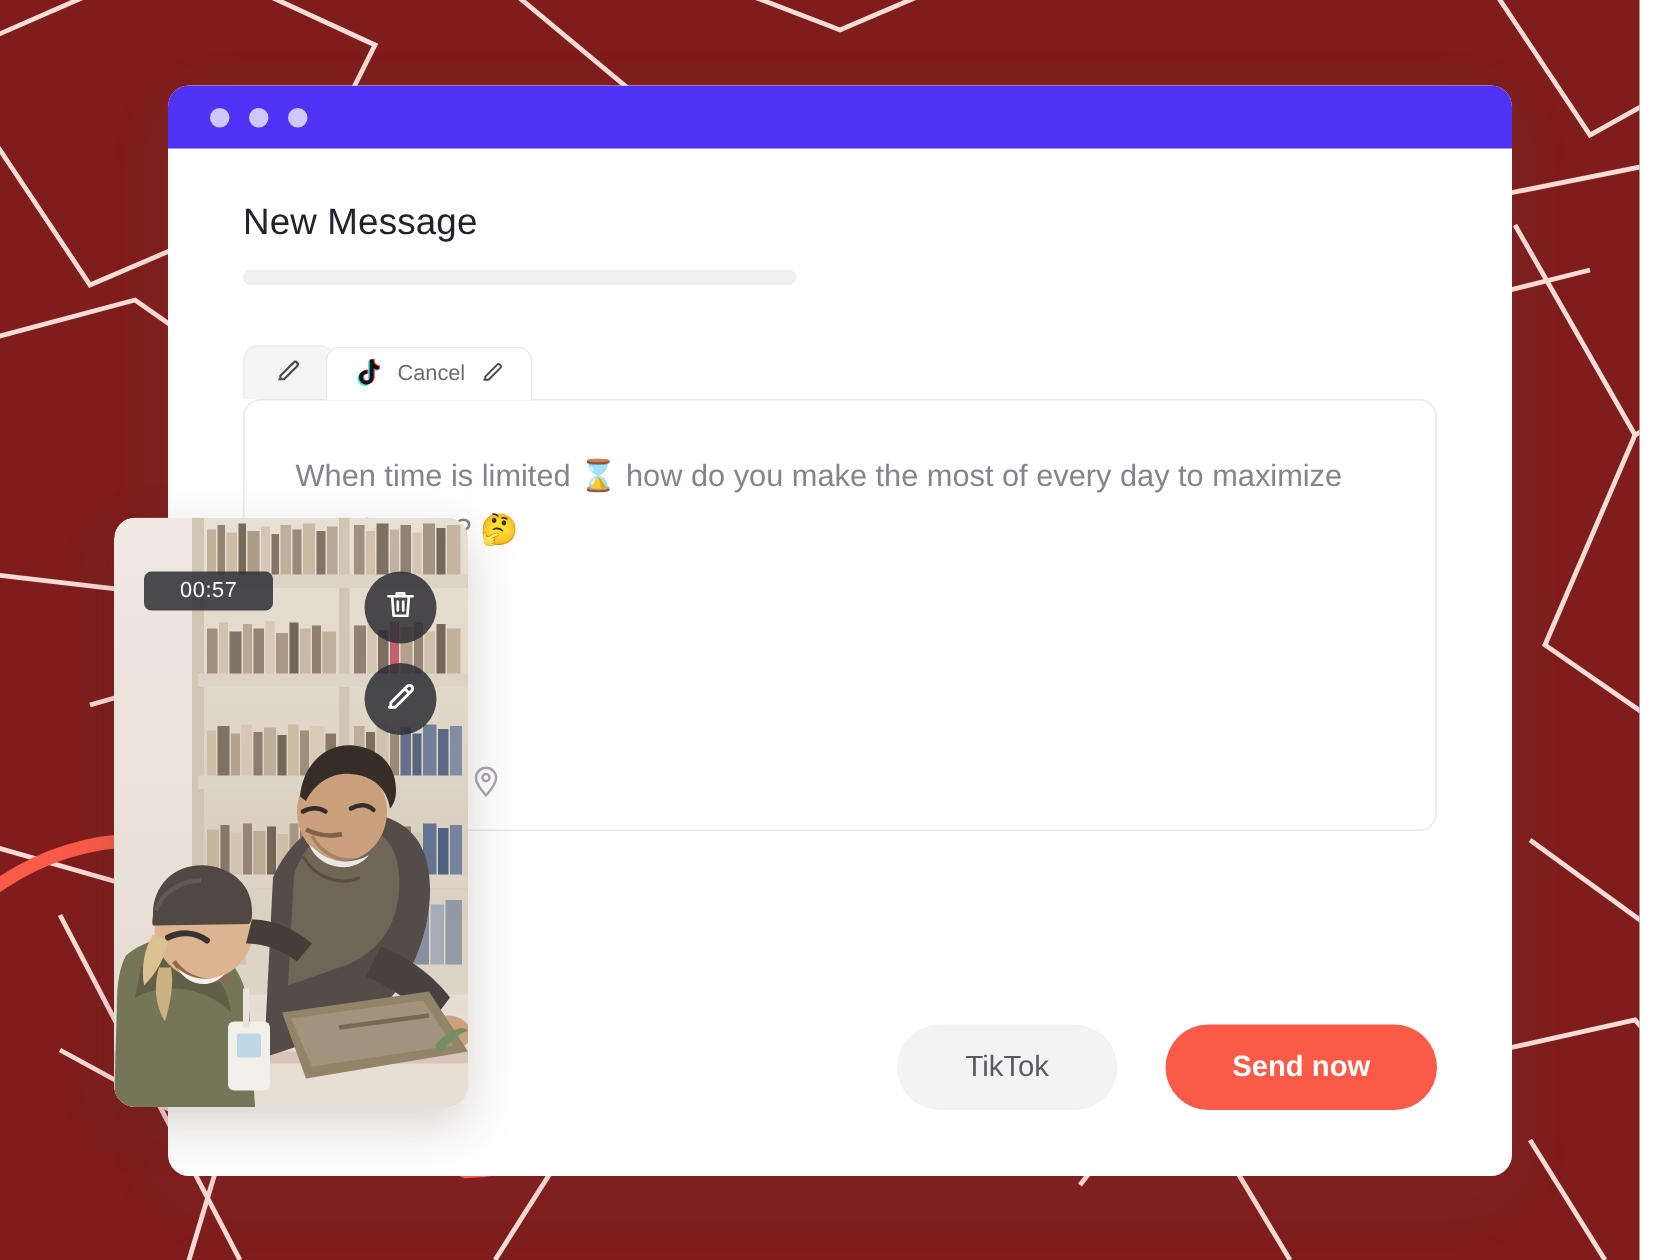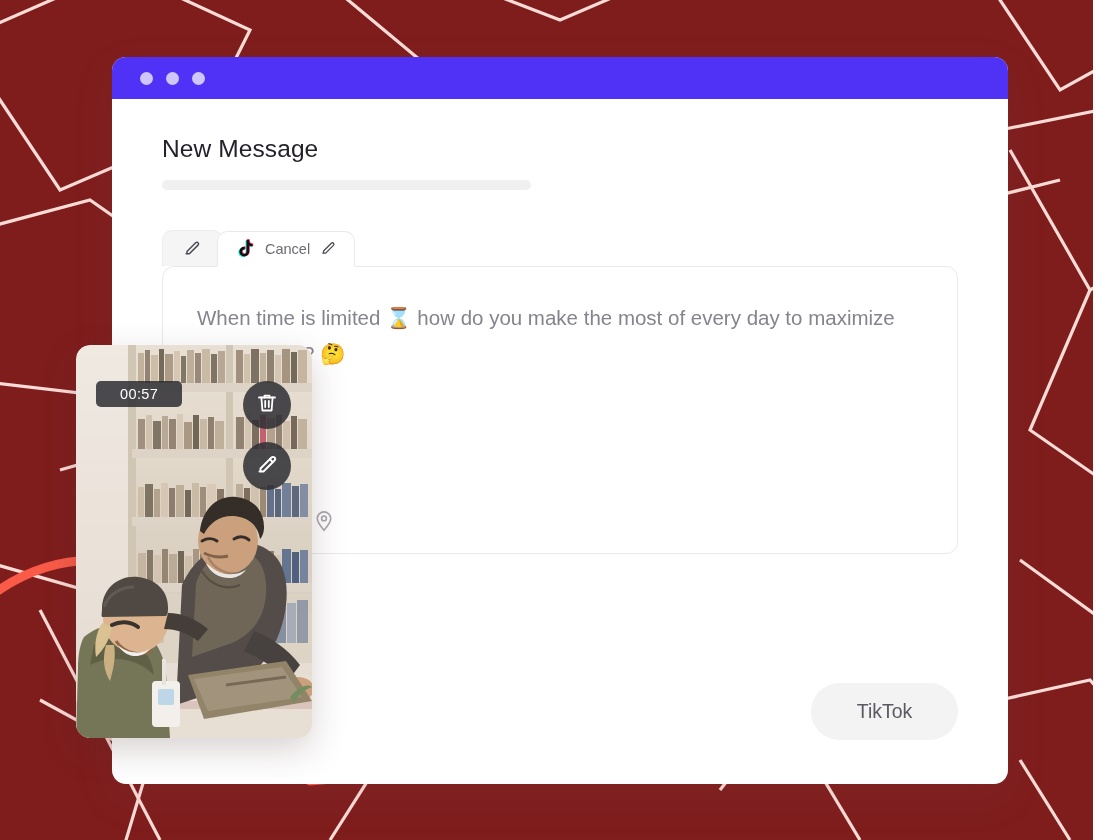--- a/index.html
+++ b/index.html
@@ -347,20 +347,21 @@
           <svg width="30" height="30" viewBox="0 0 24 24" fill="none" stroke="#3C3A44" stroke-width="1.7" stroke-linecap="round" stroke-linejoin="round">
             <path d="M12 16V4"></path>
             <path d="M7.5 8.5 12 4l4.5 4.5"></path>
             <path d="M5 14v5.2h14V14"></path>
           </svg>
         </span>
       </div>
 
       <div id="footer">
         <button id="cancel-button">TikTok</button>
+        <button id="send-button">Send now</button>
       </div>
 
     </div>
   </div>
 
   <div id="video-card">
 
     <svg id="video-thumb" viewBox="0 0 236 393" preserveAspectRatio="xMidYMid slice">
       <defs>
         <linearGradient id="wall" x1="0" y1="0" x2="0" y2="1">

